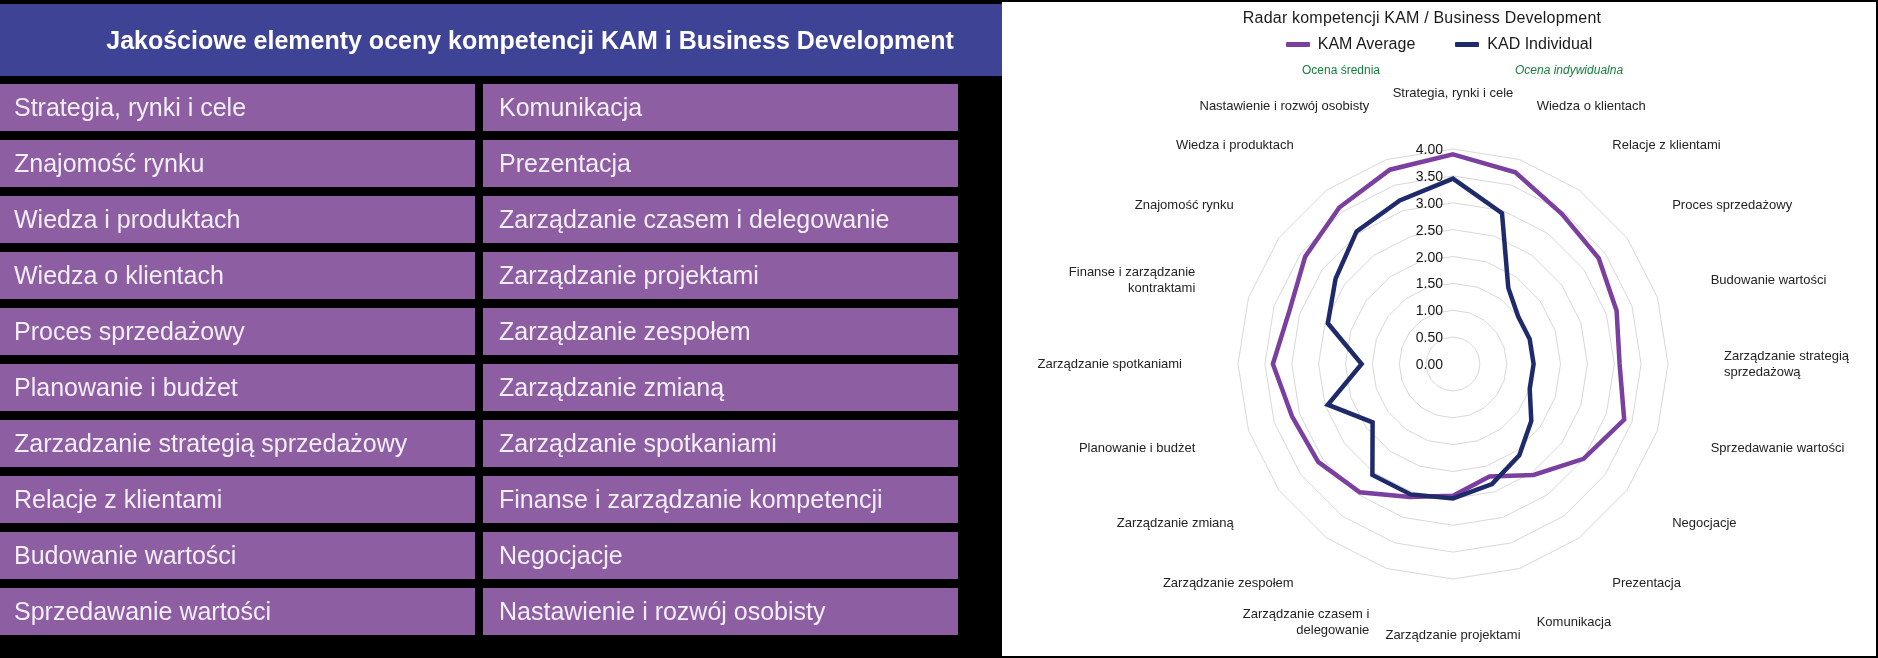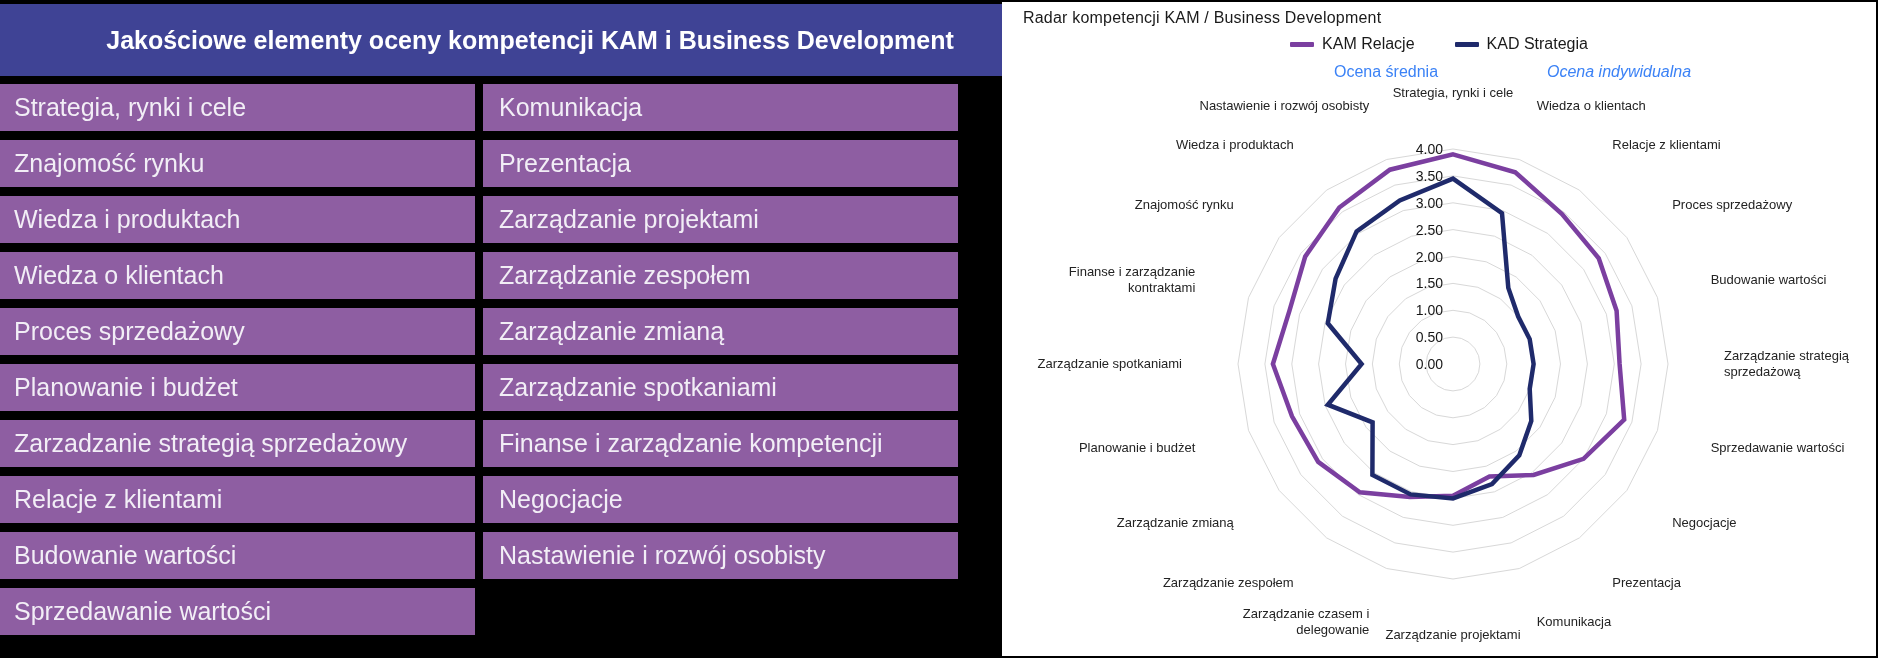--- a/index.html
+++ b/index.html
@@ -20,31 +20,31 @@
     background:#8e5ea2;color:#f2eef6;
     height:47px;display:flex;align-items:center;
     padding-left:14px;box-sizing:border-box;
     font-size:25px;font-weight:400;white-space:nowrap;overflow:hidden;
   }
   .col.right .cell{padding-left:16px;}
 
   
   .right-panel{position:absolute;left:1002px;top:2px;width:874px;height:654px;background:#ffffff;}
   .chart-title{
-    position:absolute;left:0;top:7px;width:840px;
-    font-size:16px;color:#1a1a1a;letter-spacing:.2px;padding-left:21px;
+    position:absolute;left:0;top:7px;width:840px;text-align:center;
+    font-size:16px;color:#1a1a1a;letter-spacing:.2px;
   }
   .legend{
     position:absolute;left:0;top:33px;width:874px;
     display:flex;justify-content:center;gap:40px;align-items:center;
     font-size:16px;color:#1a1a1a;
   }
   .legend-item{display:flex;align-items:center;gap:8px;}
   .swatch{width:24px;height:5px;border-radius:1px;display:inline-block;}
-  .sub-label{position:absolute;font-size:16px;color:#3b82f6;white-space:nowrap;margin-left:32px;}
+  .sub-label{position:absolute;font-size:12px;color:#15803d;white-space:nowrap;}
   .radar-wrap{position:absolute;left:0;top:0;width:874px;height:654px;}
   svg{display:block;}
   .axlabel{font-family:"Liberation Sans",sans-serif;font-size:13px;fill:#232323;}
   .ticklabel{font-family:"Liberation Sans",sans-serif;font-size:14px;fill:#161616;}
 </style>
 </head>
 <body>
 
 <div class="stage">
 
@@ -61,43 +61,44 @@
         <div class="cell">Proces sprzedażowy</div>
         <div class="cell">Planowanie  i budżet</div>
         <div class="cell">Zarzadzanie strategią sprzedażowy</div>
         <div class="cell">Relacje z klientami</div>
         <div class="cell">Budowanie wartości</div>
         <div class="cell">Sprzedawanie wartości</div>
       </div>
       <div class="col right">
         <div class="cell">Komunikacja</div>
         <div class="cell">Prezentacja</div>
+        <div class="cell">Zarządzanie czasem i delegowanie</div>
         <div class="cell">Zarządzanie projektami</div>
         <div class="cell">Zarządzanie zespołem</div>
         <div class="cell">Zarządzanie zmianą</div>
         <div class="cell">Zarządzanie spotkaniami</div>
         <div class="cell">Finanse i zarządzanie kompetencji</div>
         <div class="cell">Negocjacje</div>
         <div class="cell">Nastawienie i rozwój osobisty</div>
       </div>
     </div>
   </div>
 
   <div class="right-panel">
 
     <div class="chart-title">Radar  kompetencji  KAM / Business Development</div>
 
     <div class="legend">
       <div class="legend-item">
         <span class="swatch" style="background:#7b3fa0"></span>
-        <span>KAM Relacje</span>
+        <span>KAM Average</span>
       </div>
       <div class="legend-item">
         <span class="swatch" style="background:#1f2a6b"></span>
-        <span>KAD Strategia</span>
+        <span>KAD Individual</span>
       </div>
     </div>
 
     <div class="sub-label" style="left:300px;top:61px;">Ocena średnia</div>
     <div class="sub-label" style="left:513px;top:61px;font-style:italic;">Ocena indywidualna</div>
 
     <div class="radar-wrap">
       <svg id="radar-svg" width="874" height="654" viewBox="0 0 874 654">
         <g id="grid-layer">
             <path d="M451.0,335.1L459.3,336.4L466.8,340.3L472.7,346.2L476.6,353.7L477.9,362.0L476.6,370.3L472.7,377.8L466.8,383.7L459.3,387.6L451.0,388.9L442.7,387.6L435.2,383.7L429.3,377.8L425.4,370.3L424.1,362.0L425.4,353.7L429.3,346.2L435.2,340.3L442.7,336.4Z" fill="none" stroke="#d8d8d8" stroke-width="1"></path>

